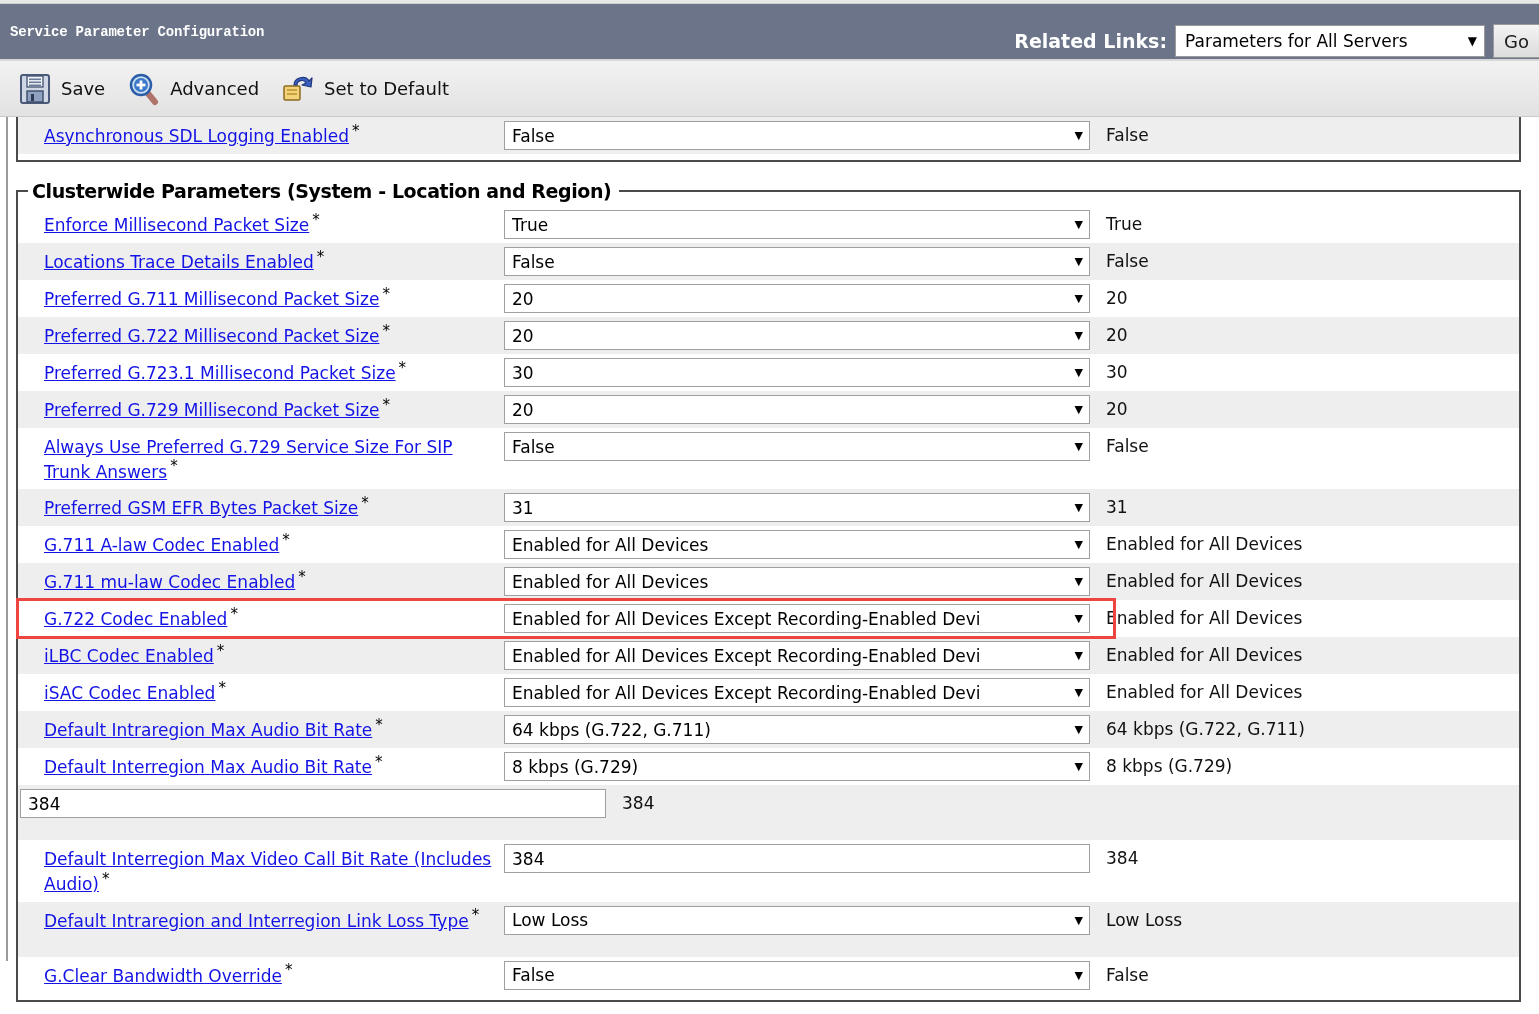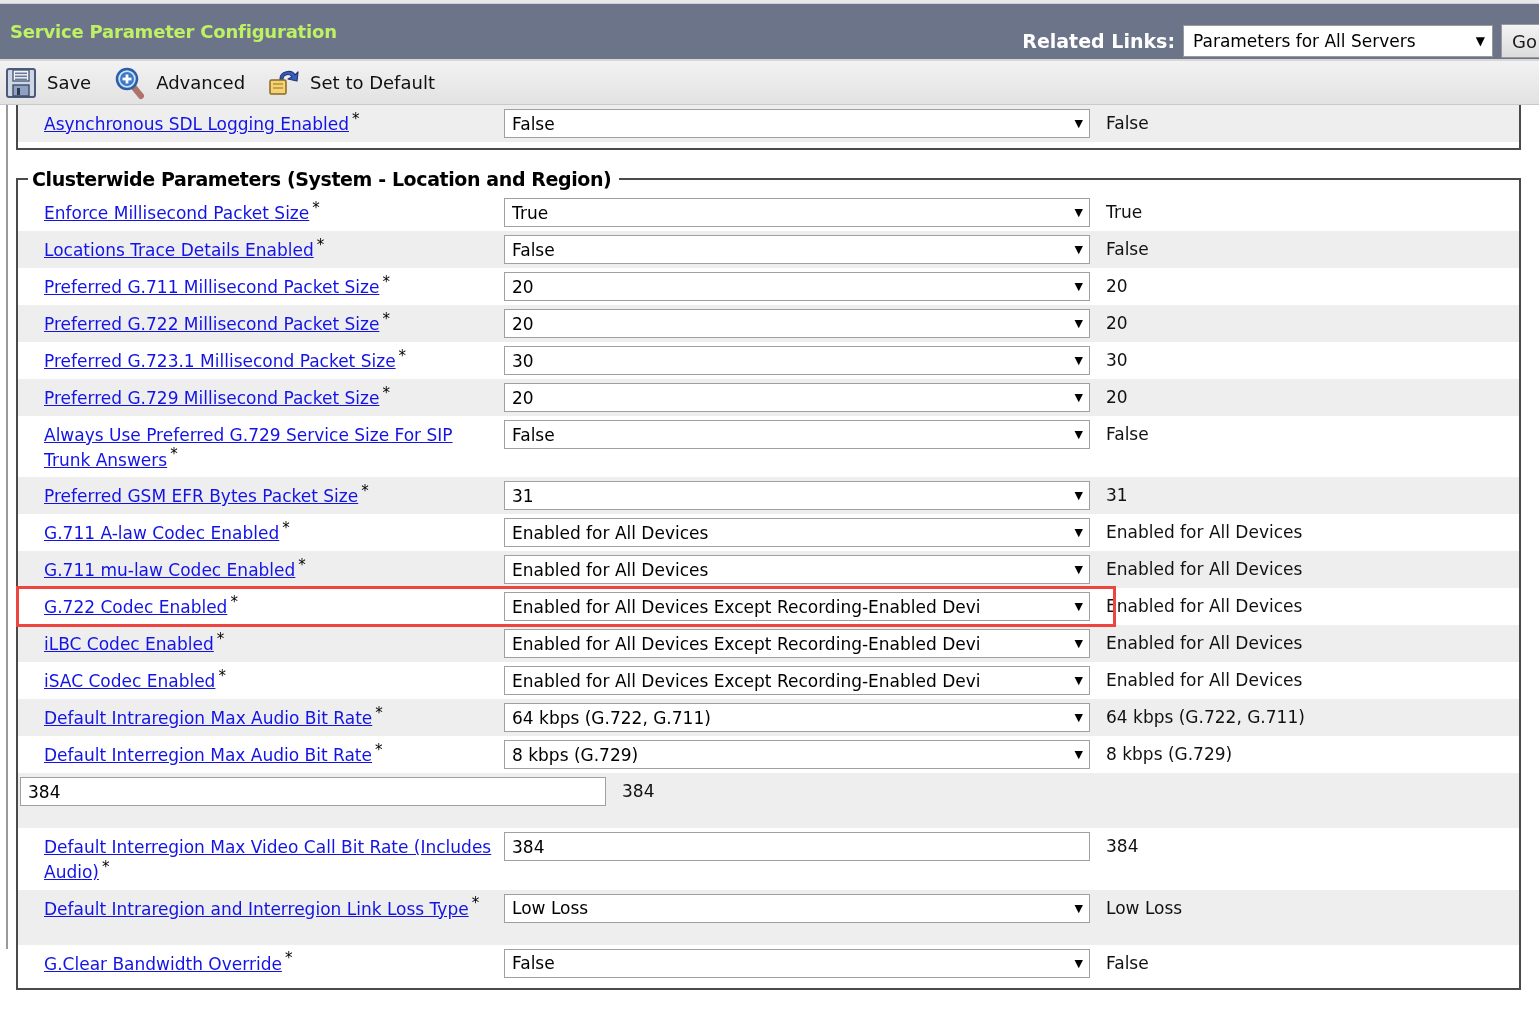--- a/index.html
+++ b/index.html
@@ -22,34 +22,35 @@
   .header-bar {
     position: relative;
     height: 57px;
     background: #6b7488;
     display: flex;
     align-items: center;
     padding: 0 0 0 10px;
     border-bottom: 2px solid #d7d7d7;
   }
   .header-title {
-    color: #bef264;
-    font-size: 18px;
+    color: #ffffff;
+    font-size: 14px;
     font-weight: bold;
     letter-spacing: -0.2px;
     white-space: nowrap;
+    font-family: Liberation Mono, monospace;
   }
   .header-right {
     position: absolute;
     right: 0; top: 0;
     height: 74px;
     display: flex;
     align-items: center;
     gap: 8px;
-    padding-right: 4px;
+    padding-right: 12px;
   }
   .related-links-label {
     color: #ffffff;
     font-size: 19px;
     font-weight: bold;
     white-space: nowrap;
   }
   .rl-select {
     background: #ffffff;
     border: 1px solid #9a9a9a;
@@ -74,25 +75,26 @@
     display: flex;
     align-items: center;
     padding-left: 10px;
     margin-right: -24px;
     overflow: hidden;
     white-space: nowrap;
   }
 
   
   .toolbar {
-    height: 44px;
+    height: 56px;
     background: linear-gradient(#f2f2f2, #e2e2e2);
     border-bottom: 1px solid #c9c9c9;
     display: flex;
     align-items: center;
+    padding-left: 14px;
     gap: 4px;
   }
   .tb-item {
     display: flex;
     align-items: center;
     gap: 9px;
     padding: 4px 14px 4px 4px;
     cursor: pointer;
   }
   .tb-label { font-size: 18px; color: #111; white-space: nowrap; }

